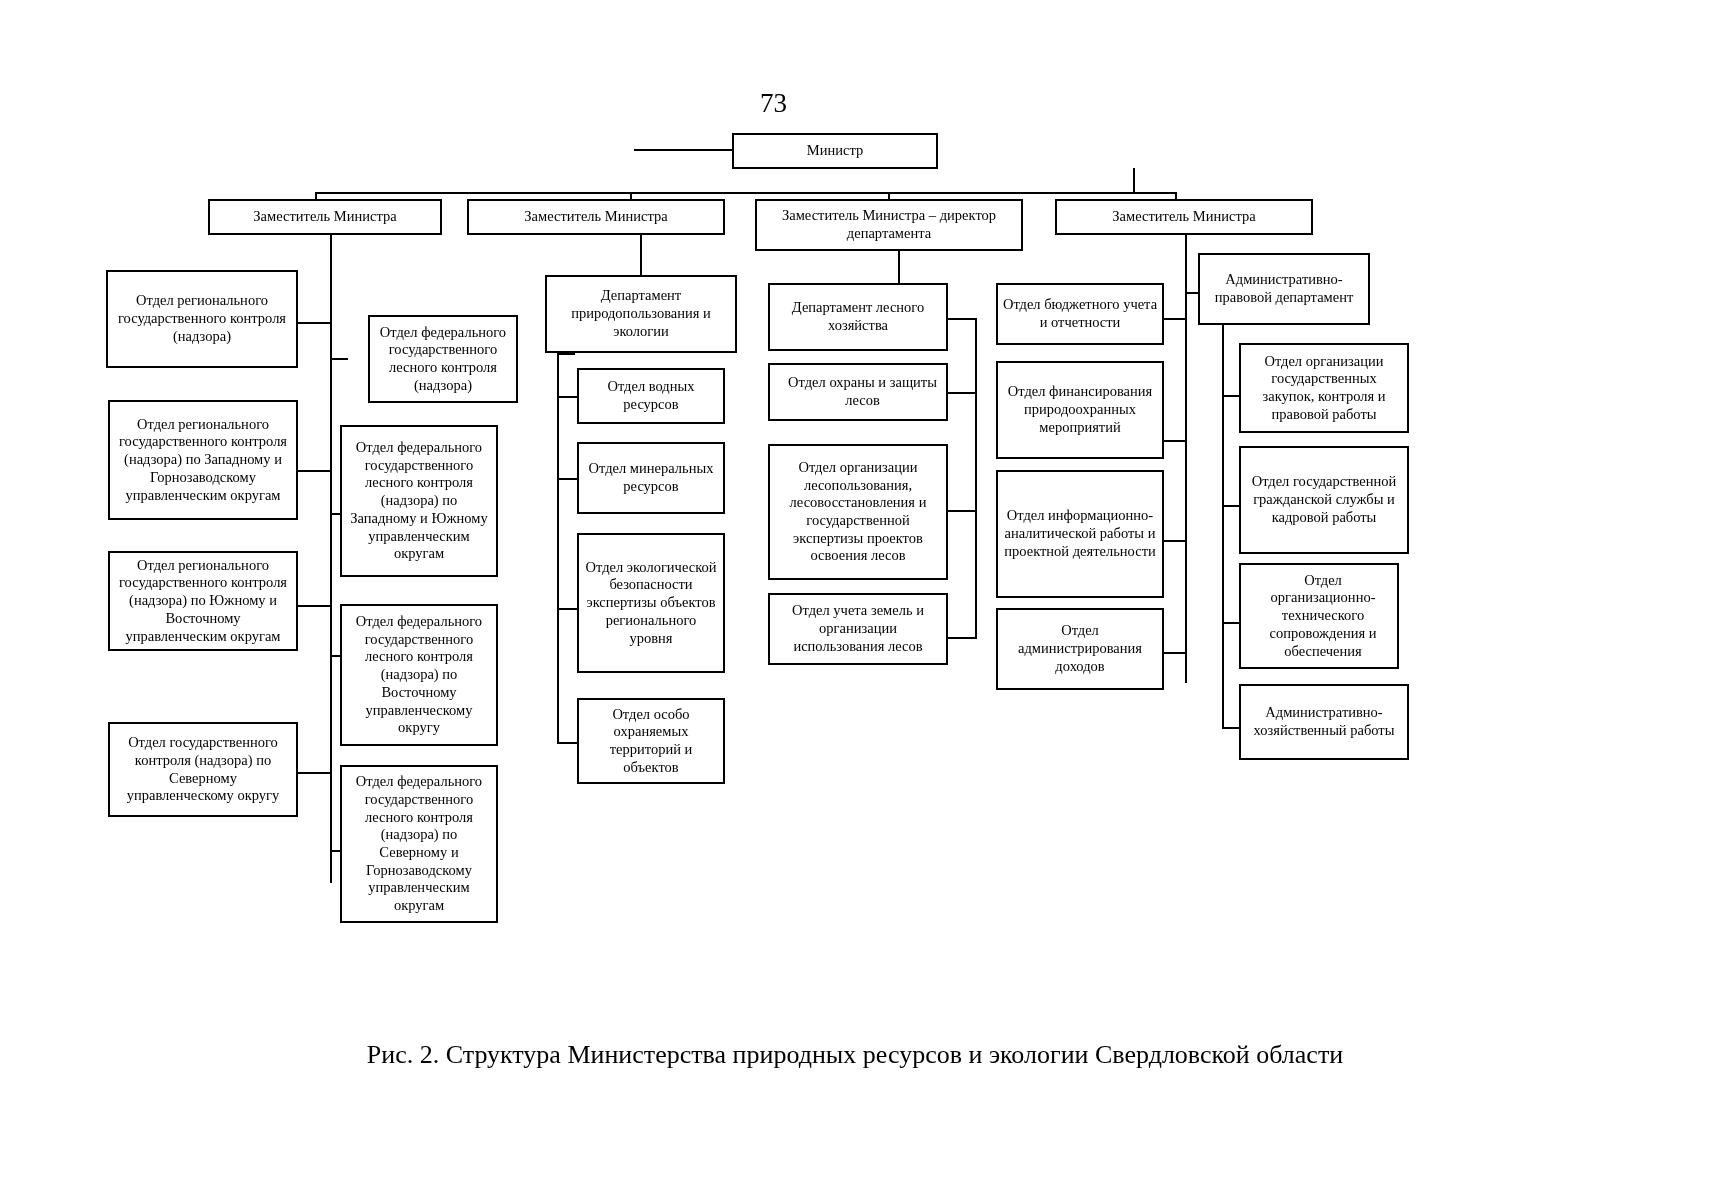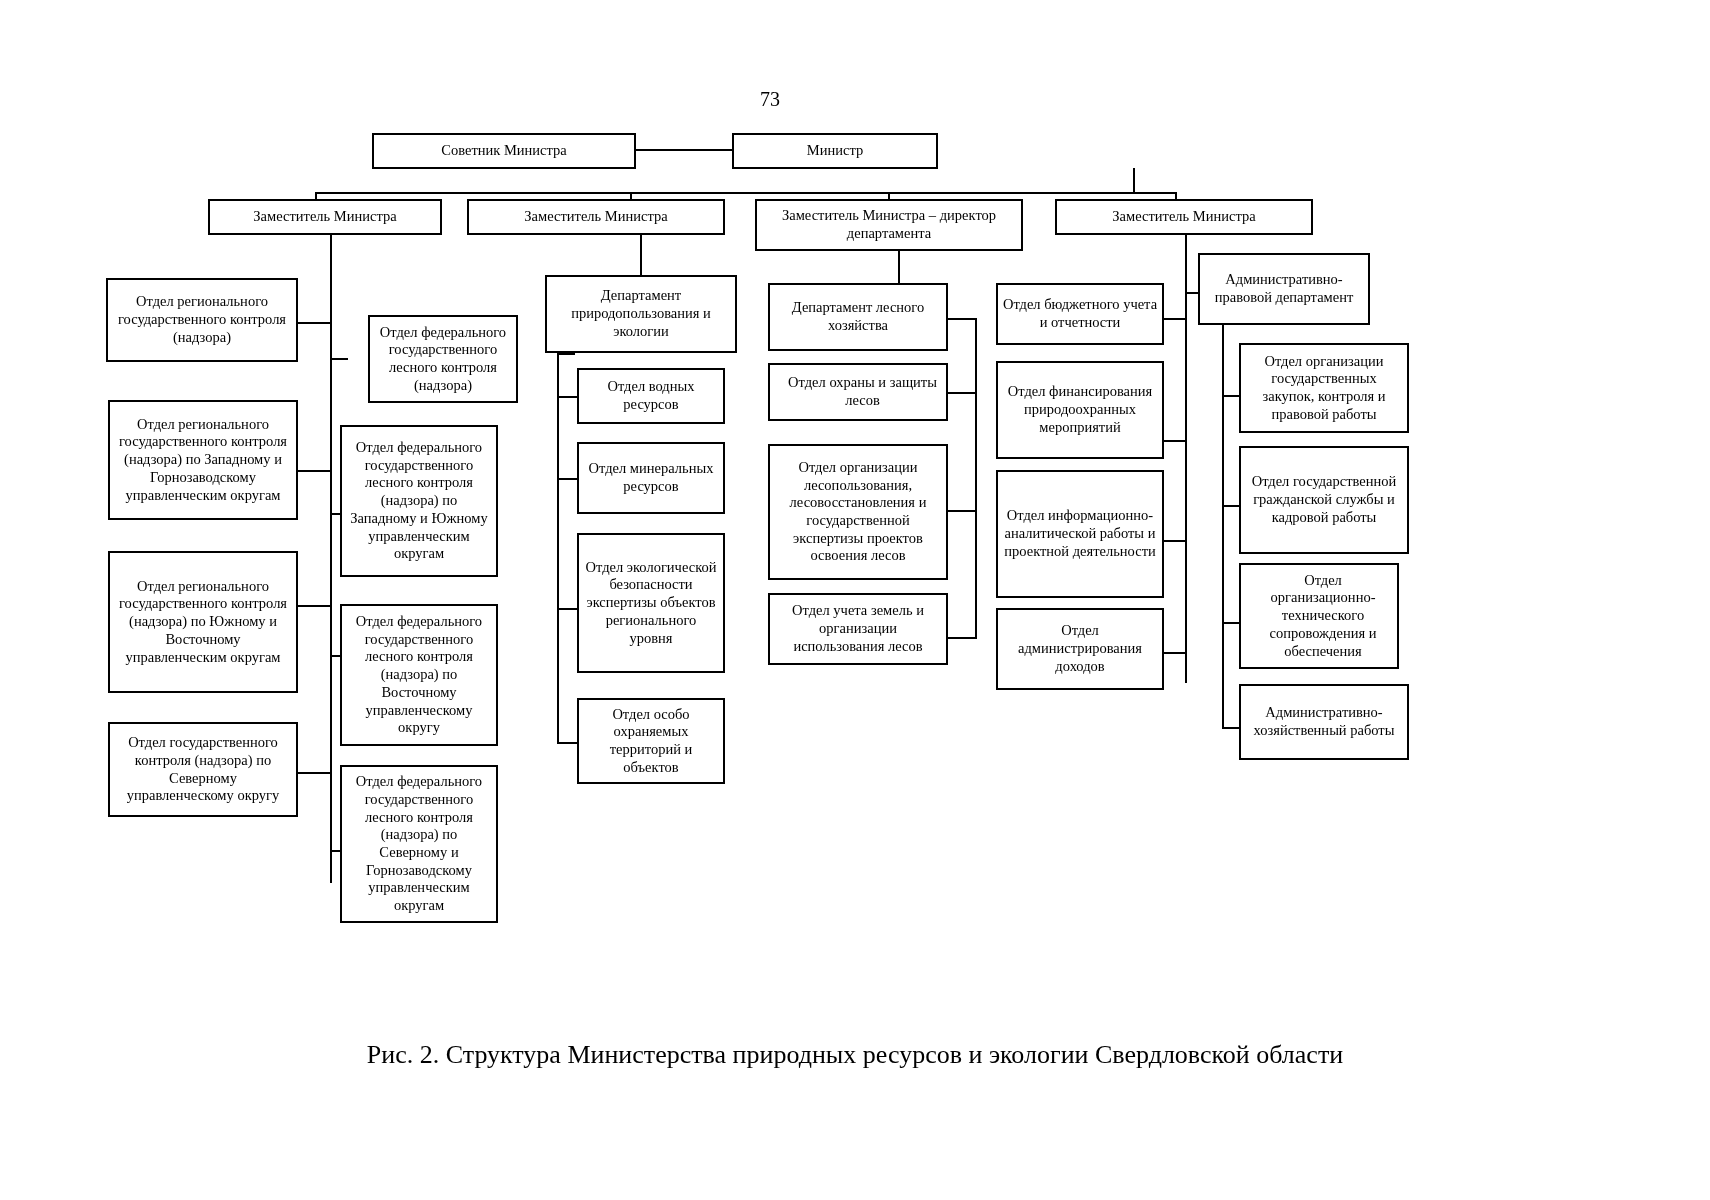--- a/index.html
+++ b/index.html
@@ -10,21 +10,21 @@
   #page{
     position:relative;
     width:1710px;
     height:1200px;
     background:#ffffff;
     overflow:hidden;
   }
   .pgnum{
     position:absolute;
     font-family:"Liberation Serif", serif;
-    font-size:20px;
+    font-size:27px;
     left:760px;
     top:88px;
   }
   .box{
     position:absolute;
     border:2px solid #000;
     background:#fff;
     box-sizing:border-box;
     display:flex;
     align-items:center;
@@ -103,23 +103,20 @@
   <div class="ln h" style="left:1163px;top:540px;width:24px;"></div>
   <div class="ln h" style="left:1163px;top:652px;width:24px;"></div>
   <div class="ln h" style="left:1185px;top:292px;width:25px;"></div>
 
   <div class="ln v" style="left:1222px;top:318px;height:410px;"></div>
   <div class="ln h" style="left:1222px;top:395px;width:17px;"></div>
   <div class="ln h" style="left:1222px;top:505px;width:17px;"></div>
   <div class="ln h" style="left:1222px;top:622px;width:17px;"></div>
   <div class="ln h" style="left:1222px;top:727px;width:17px;"></div>
 
-  <div class="box" style="left:372px;top:133px;width:264px;height:36px;">
-    <span>Советник Министра</span>
-    </div>
 
   <div class="box" style="left:732px;top:133px;width:206px;height:36px;">
     <span>Министр</span>
     </div>
 
   <div class="box" style="left:208px;top:199px;width:234px;height:36px;">
     <span>Заместитель Министра</span>
     </div>
 
   <div class="box" style="left:467px;top:199px;width:258px;height:36px;">
@@ -127,29 +124,29 @@
     </div>
 
   <div class="box" style="left:755px;top:199px;width:268px;height:52px;">
     <span>Заместитель Министра – директор департамента</span>
     </div>
 
   <div class="box" style="left:1055px;top:199px;width:258px;height:36px;">
     <span>Заместитель Министра</span>
     </div>
 
-  <div class="box" style="left:106px;top:278px;width:192px;height:84px;">
+  <div class="box" style="left:106px;top:270px;width:192px;height:98px;">
     <span>Отдел регионального государственного контроля (надзора)</span>
     </div>
 
   <div class="box" style="left:108px;top:400px;width:190px;height:120px;">
     <span>Отдел регионального государственного контроля (надзора) по Западному и Горнозаводскому управленческим округам</span>
     </div>
 
-  <div class="box" style="left:108px;top:551px;width:190px;height:142px;justify-content:flex-end;">
+  <div class="box" style="left:108px;top:551px;width:190px;height:100px;justify-content:flex-end;">
     <span>Отдел регионального государственного контроля (надзора) по Южному и Восточному управленческим округам</span>
     </div>
 
   <div class="box" style="left:108px;top:722px;width:190px;height:95px;">
     <span>Отдел государственного контроля (надзора) по Северному управленческому округу</span>
     </div>
 
   <div class="box" style="left:348px;top:315px;width:150px;height:88px;margin-left:20px;">
     <span>Отдел федерального государственного лесного контроля (надзора)</span>
     </div>

